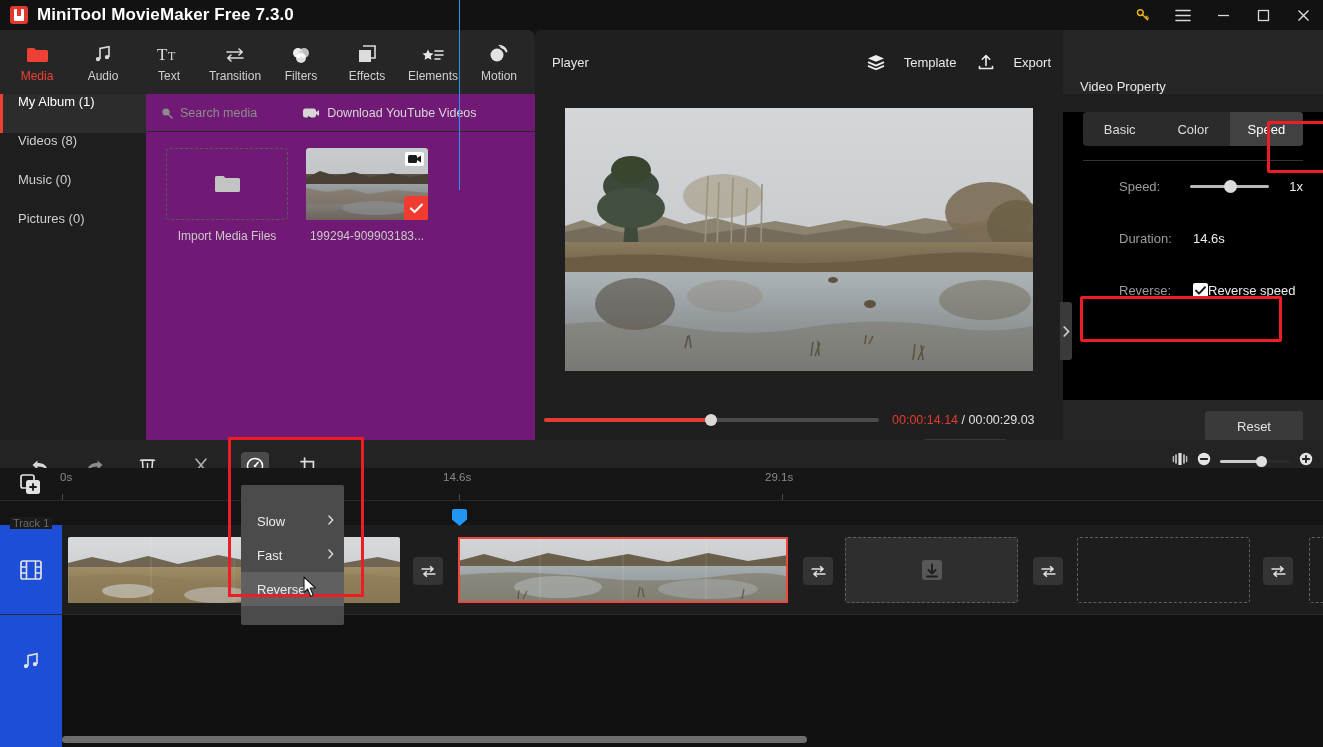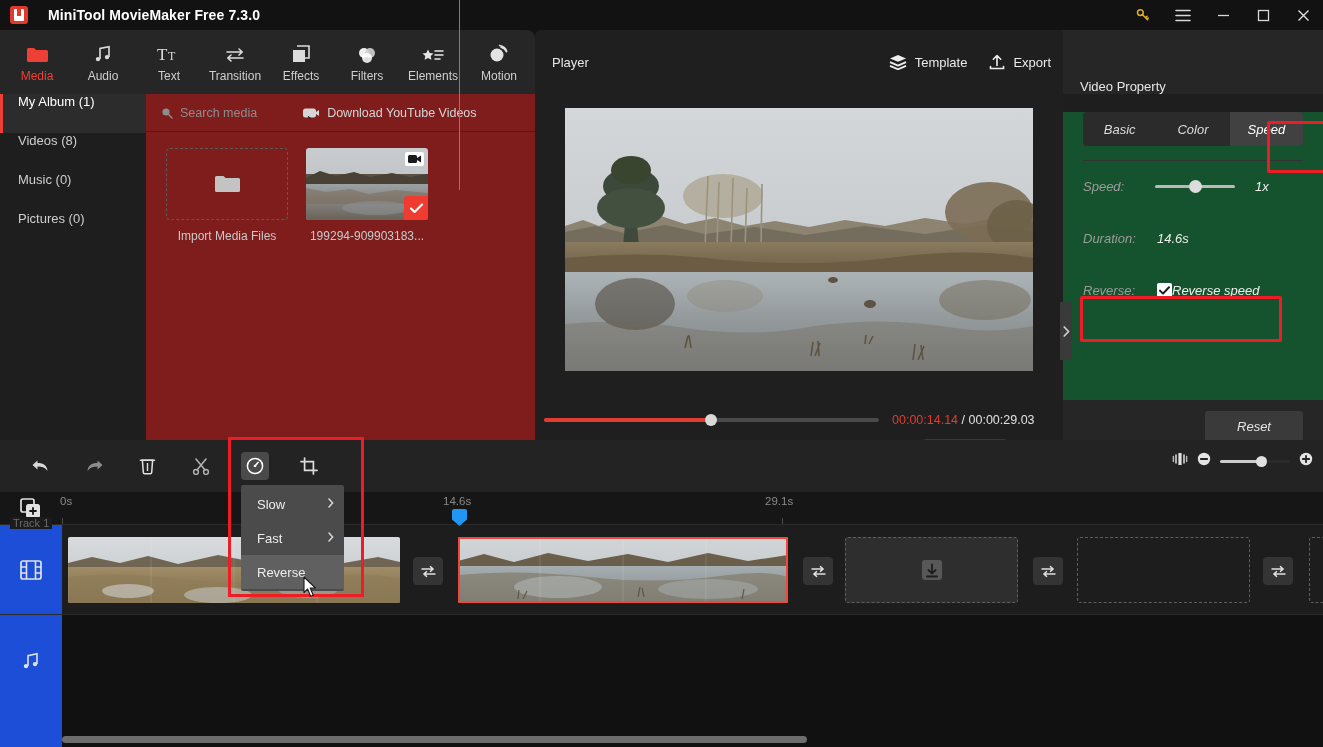--- a/index.html
+++ b/index.html
@@ -23,21 +23,21 @@
   }
   .app-logo:after {
     content: ""; position: absolute; left: 4px; top: 3px;
     width: 10px; height: 12px; background: #fff; border-radius: 1px;
   }
   .app-logo:before {
     content: ""; position: absolute; left: 7px; top: 3px; z-index: 2;
     width: 4px; height: 7px; background: #e03a2f;
   }
   .app-title {
-    font-size: 14px; font-weight: bold; color: #fff; margin-left: 20px;
+    font-size: 17px; font-weight: bold; color: #fff; margin-left: 9px;
     letter-spacing: .1px;
   }
   .tb-right { position: absolute; right: 0; top: 0; height: 30px; display: flex; align-items: center; }
   .tb-btn {
     width: 40px; height: 30px; display: flex; align-items: center; justify-content: center;
     color: #d8d8d8;
   }
   .tb-btn.key { color: #e8b01e; }
 
   
@@ -65,21 +65,21 @@
   }
   .album-row.active { background: #2c2c2c; color: #fff; }
   .album-row.active:before {
     content: ""; position: absolute; left: 0; top: 0; width: 3px; height: 100%;
     background: #ef4036;
   }
 
   
   .media-panel {
     position: absolute; left: 146px; top: 94px; width: 389px; height: 346px;
-    background: #7f1d1d;
+    background: #701a75;
   }
   .media-bar {
     height: 38px; display: flex; align-items: center; border-bottom: 1px solid #2a2a2a;
   }
   .search-box {
     display: flex; align-items: center; gap: 7px; margin-left: 15px;
     font-size: 12.5px; color: #8d8d8d;
   }
   .dl-yt {
     display: flex; align-items: center; gap: 8px; margin-left: 46px;
@@ -109,21 +109,21 @@
   }
 
   
   .player {
     position: absolute; left: 535px; top: 30px; width: 528px; height: 410px;
     background: #1f1f1f; border-radius: 6px 0 0 0; text-align: right;
   }
   .player-head { height: 64px; display: flex; align-items: center; position: relative; }
   .player-title { margin-left: 17px; font-size: 13px; color: #e6e6e6; }
   .player-actions { position: absolute; right: 12px; display: flex; gap: 22px; align-items: center; }
-  .pa-btn { display: flex; align-items: center; gap: 8px; font-size: 13px; color: #eaeaea; }
+  .pa-btn { display: flex; align-items: center; gap: 19px; font-size: 13px; color: #eaeaea; }
   .stage {
     position: absolute; left: 0; top: 64px; width: 528px; height: 290px;
     background: #1f1f1f; display: flex; align-items: center; justify-content: center;
   }
   .video-frame { width: 468px; height: 263px; position: relative; overflow: hidden; }
 
   .prog-row { position: absolute; left: 0; top: 378px; width: 528px; height: 24px; display: flex; align-items: center; }
   .prog-track {
     margin-left: 9px; width: 335px; height: 4px; background: #4a4a4a; border-radius: 2px; position: relative;
   }
@@ -148,34 +148,34 @@
   }
   .fs-btn { position: absolute; right: 14px; width: 26px; height: 26px; display: flex; align-items: center; justify-content: center; color: #e6e6e6; }
 
   
   .prop-panel {
     position: absolute; left: 1063px; top: 30px; width: 260px; height: 410px;
     background: #1e1e1e;
   }
   .prop-head { height: 64px; display: flex; align-items: flex-end; background: #262626; }
   .prop-title { margin-left: 17px; font-size: 13px; color: #e6e6e6; }
-  .prop-body { position: relative; height: 346px; background: #14532d; font-style: italic; }
+  .prop-body { position: relative; height: 346px; background: #000000; }
   .tabs {
     margin: 18px 20px 0 20px; height: 34px; background: #2b2b2b; border-radius: 4px;
     display: flex; overflow: hidden;
   }
   .tab { flex: 1; display: flex; align-items: center; justify-content: center; font-size: 13px; color: #dcdcdc; }
   .tab.active { background: #414141; color: #fff; }
   .tab-hl {
     position: absolute; left: 204px; top: 9px; width: 70px; height: 52px;
     border: 3px solid #ee1c25; border-radius: 2px; pointer-events: none;
   }
   .divider { margin: 14px 20px 0 20px; height: 1px; background: #333; }
   .prop-row { display: flex; align-items: center; padding: 0 20px; height: 30px; margin-top: 10px; }
-  .prop-label { width: 62px; font-size: 13px; color: #9c9c9c; }
+  .prop-label { width: 62px; font-size: 13px; color: #9c9c9c; margin-left: 36px; }
   .spd-track { width: 80px; height: 3px; background: #b9b9b9; border-radius: 2px; position: relative; margin-left: 10px; }
   .spd-knob { position: absolute; left: 34px; top: -5px; width: 13px; height: 13px; background: #dcdcdc; border-radius: 50%; }
   .spd-val { margin-left: 20px; font-size: 13px; color: #ededed; }
   .dur-val { font-size: 13px; color: #ededed; margin-left: 12px; }
   .chk {
     width: 15px; height: 15px; background: #fff; border-radius: 2px; margin-left: 12px;
     display: flex; align-items: center; justify-content: center;
   }
   .chk-label { font-size: 13px; color: #ededed; }
   .rev-hl {
@@ -205,21 +205,21 @@
     display: flex; align-items: center; justify-content: center; color: #d8d8d8; border-radius: 4px;
   }
   .tt-btn.sel { background: #4a4a4a; color: #fff; }
   .tl-zoom { position: absolute; right: 10px; top: 12px; display: flex; align-items: center; gap: 9px; }
   .zm-track { width: 70px; height: 3px; background: #2b2b2b; border-radius: 2px; position: relative; }
   .zm-fill { position: absolute; left: 0; top: 0; height: 3px; width: 42px; background: #cdcdcd; border-radius: 2px; }
   .zm-knob { position: absolute; left: 36px; top: -4px; width: 11px; height: 11px; background: #e0e0e0; border-radius: 50%; }
 
   
   .tl-ruler {
-    position: absolute; left: 0; top: 492px; width: 1323px; height: 33px; background: #161616;
+    position: absolute; left: 0; top: 468px; width: 1323px; height: 33px; background: #161616;
     border-bottom: 1px solid #2b2b2b;
   }
   .ruler-addbtn { position: absolute; left: 20px; top: 6px; width: 22px; height: 22px; color: #e2e2e2; }
   .tick-lbl { position: absolute; top: 3px; font-size: 11.5px; color: #8a8a8a; }
   .tick-mark { position: absolute; bottom: 0; width: 1px; height: 6px; background: #4a4a4a; }
 
   .tracks-area { position: absolute; left: 0; top: 525px; width: 1323px; height: 222px; background: #111; }
   .track-heads { position: absolute; left: 0; top: 0; width: 62px; height: 222px; background: #1d4ed8; }
   .track-head {
     height: 90px; display: flex; align-items: center; justify-content: center;
@@ -255,21 +255,21 @@
     clip-path: polygon(0 0, 100% 0, 100% 62%, 50% 100%, 0 62%); border-radius: 2px 2px 0 0;
   }
   .hscroll {
     position: absolute; left: 62px; bottom: 4px; width: 1250px; height: 7px;
   }
   .hscroll-thumb { position: absolute; left: 0; top: 0; width: 745px; height: 7px; background: #6d6d6d; border-radius: 4px; }
 
   
   .ctx-menu {
     position: absolute; left: 241px; top: 485px; width: 103px; background: #4b4b4b;
-    border-radius: 2px; z-index: 60; padding: 2px 0;
+    border-radius: 2px; z-index: 60; padding: 19px 0;
   }
   .ctx-item {
     height: 34px; display: flex; align-items: center; padding: 0 10px 0 16px;
     font-size: 13px; color: #ededed; justify-content: space-between;
   }
   .ctx-item.hot { background: #606060; }
   .ctx-arrow { font-size: 11px; color: #d8d8d8; }
   .ctx-hl {
     position: absolute; left: 228px; top: 437px; width: 136px; height: 160px;
     border: 3px solid #ee1c25; z-index: 65; pointer-events: none;
@@ -346,36 +346,36 @@
       <span class="nav-ico">
         <svg width="22" height="18" viewBox="0 0 22 18">
             <path d="M3 6h15M15 3l3.2 3-3.2 3" fill="none" stroke="#dcdcdc" stroke-width="1.6" stroke-linecap="round" stroke-linejoin="round"></path>
             <path d="M19 12H4M7 9l-3.2 3L7 15" fill="none" stroke="#dcdcdc" stroke-width="1.6" stroke-linecap="round" stroke-linejoin="round"></path>
           </svg>
       </span>
       <span>Transition</span>
     </div>
     <div class="nav-item">
       <span class="nav-ico">
-        <svg width="20" height="20" viewBox="0 0 20 20">
-            <path d="M6 2h12v12h-4" fill="none" stroke="#dcdcdc" stroke-width="1.6"></path>
-            <rect x="2" y="6" width="12" height="12" fill="#dcdcdc"></rect>
-          </svg>
-      </span>
-      <span>Effects</span>
-    </div>
-    <div class="nav-item">
-      <span class="nav-ico">
         <svg width="20" height="18" viewBox="0 0 20 18">
             <circle cx="7" cy="7" r="5" fill="#efefef"></circle>
             <circle cx="13" cy="7" r="5" fill="#d2d2d2" opacity=".9"></circle>
             <circle cx="10" cy="12" r="5" fill="#fff" opacity=".85"></circle>
           </svg>
       </span>
       <span>Filters</span>
+    </div>
+    <div class="nav-item">
+      <span class="nav-ico">
+        <svg width="20" height="20" viewBox="0 0 20 20">
+            <path d="M6 2h12v12h-4" fill="none" stroke="#dcdcdc" stroke-width="1.6"></path>
+            <rect x="2" y="6" width="12" height="12" fill="#dcdcdc"></rect>
+          </svg>
+      </span>
+      <span>Effects</span>
     </div>
     <div class="nav-item">
       <span class="nav-ico">
         <svg width="24" height="16" viewBox="0 0 24 16">
             <path d="M7 1.5l1.7 3.4 3.8.5-2.8 2.6.7 3.7L7 9.9l-3.4 1.8.7-3.7L1.5 5.4l3.8-.5z" fill="#e6e6e6"></path>
             <path d="M14 3h8M14 7h8M14 11h5" stroke="#e6e6e6" stroke-width="1.5" stroke-linecap="round"></path>
           </svg>
       </span>
       <span>Elements</span>
     </div>

